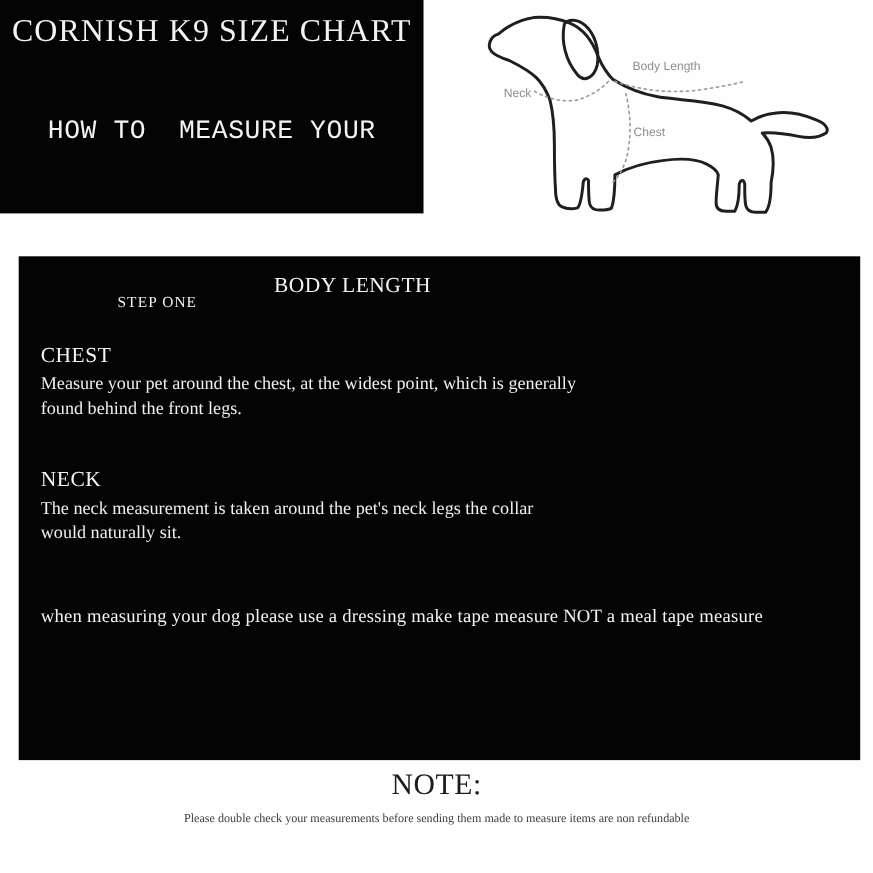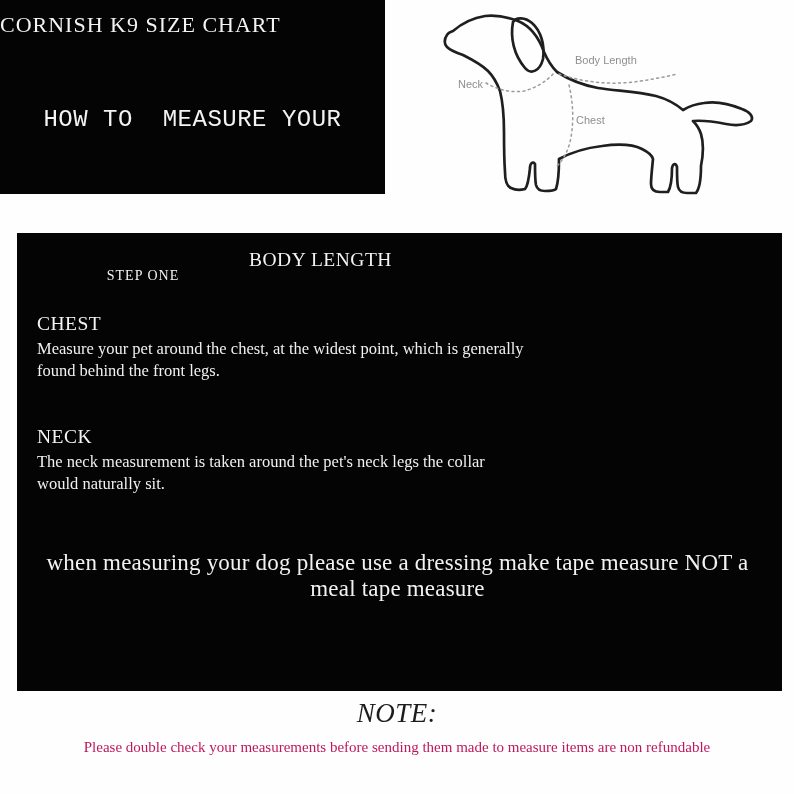--- a/index.html
+++ b/index.html
@@ -18,22 +18,22 @@
   .header-box {
     position: absolute;
     left: 0; top: 0;
     width: 385px; height: 194px;
     background: #040404;
     color: #f3f3f3;
   }
   .header-title {
     position: absolute;
     top: 12px; left: 0; right: 0;
-    text-align: left;
-    font-size: 22px;
+    text-align: center;
+    font-size: 29px;
     letter-spacing: 1px;
     white-space: nowrap;
   }
   .header-sub1 {
     position: absolute;
     top: 106px; left: 0; right: 0;
     text-align: center;
     font-size: 24px;
     letter-spacing: 0.5px;
     white-space: pre;
@@ -105,46 +105,45 @@
   }
   .step-desc {
     margin-top: 3px;
     width: 492px;
     font-size: 16.5px;
     line-height: 1.36;
     color: #f0f0f0;
   }
   .measuring-tip {
     margin-top: 54px;
-    text-align: center;
-    font-size: 23px;
+    text-align: left;
+    font-size: 17px;
     letter-spacing: 0.2px;
     color: #f2f2f2;
   }
 
   
   .note-section {
     position: absolute;
     left: 0; top: 698px;
     width: 794px;
     text-align: center;
     color: #1c1c1c;
   }
   .note-heading {
     font-size: 27px;
     letter-spacing: 0.5px;
     font-weight: normal;
-    font-style: italic;
   }
   .note-body {
     margin: 7px auto 0;
     max-width: 700px;
-    font-size: 15px;
+    font-size: 11px;
     line-height: 1.5;
-    color: #be185d;
+    color: #404040;
   }
 </style>
 </head>
 <body>
 
 <div class="page">
 
   <div class="header-box">
     <div class="header-title">CORNISH K9 SIZE CHART</div>
     <div class="header-sub1">HOW TO  MEASURE YOUR</div>

